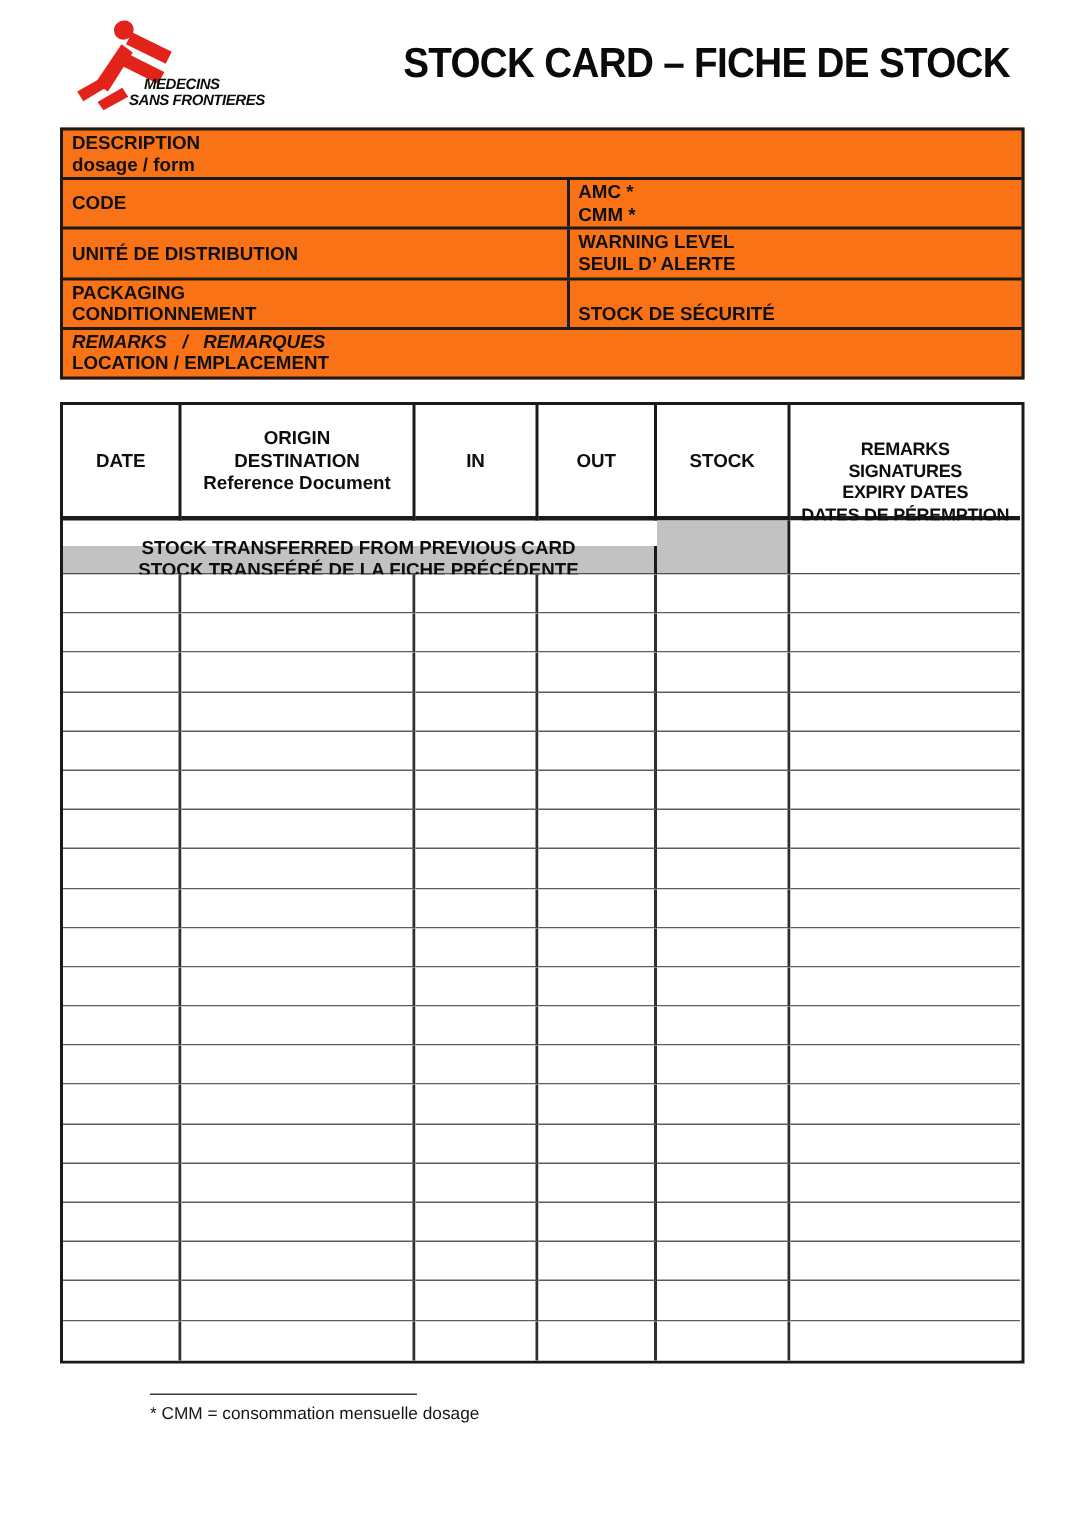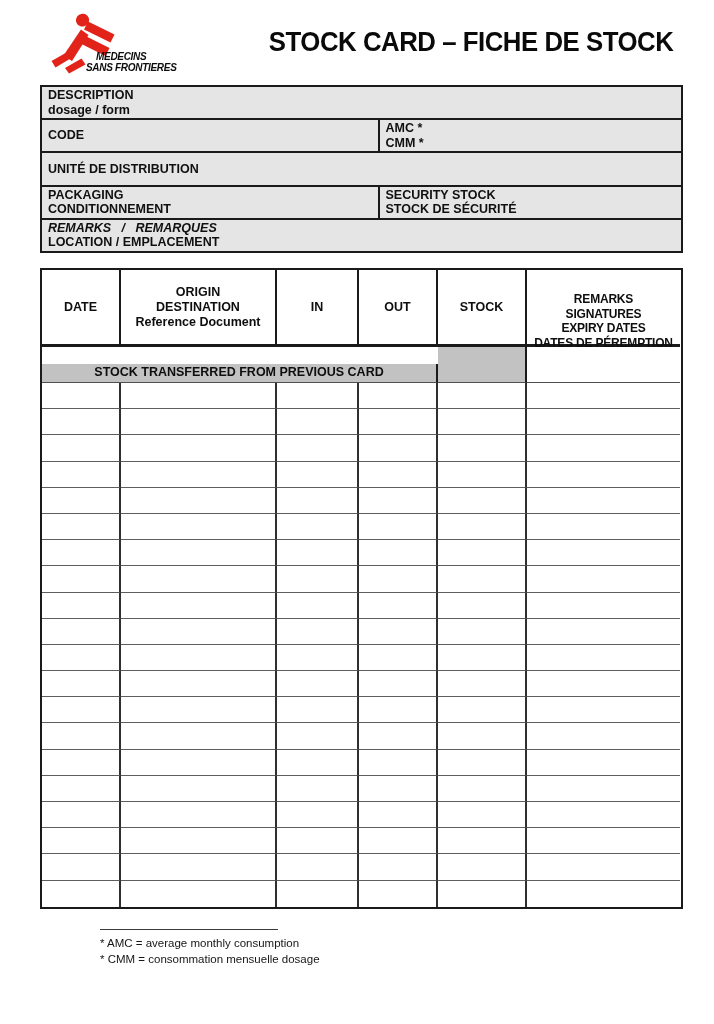--- a/index.html
+++ b/index.html
@@ -27,21 +27,21 @@
     position:absolute; left:252px; top:26px; width:420px;
     text-align:center; white-space:nowrap;
     font-weight:bold; font-size:28px; color:#0a0a0a;
     letter-spacing:-0.5px;
     transform:scaleX(0.92); transform-origin:center;
   }
 
   
   .info {
     position:absolute; left:40px; top:85px; width:643px;
-    border:2.5px solid #1a1a1a; background:#e5e5e5;
+    border:2.5px solid #1a1a1a; background:#f97316;
   }
   .irow { display:flex; border-top:2px solid #1a1a1a; }
   .irow:first-child { border-top:none; }
   .icell {
     display:flex; flex-direction:column; justify-content:center;
     min-height:31.2px; padding:1px 6px;
     font-weight:bold; font-size:12.5px; line-height:14.6px; color:#101010;
   }
   .icell.left  { width:335.5px; flex:none; }
   .icell.right { flex:1; border-left:2px solid #1a1a1a;justify-content:flex-end; }
@@ -122,28 +122,31 @@
       </div>
       <div class="icell right">
         <div>AMC *</div>
         <div>CMM *</div>
       </div>
     </div>
     <div class="irow">
       <div class="icell left">
         <div>UNITÉ DE DISTRIBUTION</div>
       </div>
+      <div class="icell right">
+        <div>WARNING LEVEL</div>
+        <div>SEUIL D’ ALERTE</div>
+      </div>
     </div>
     <div class="irow">
       <div class="icell left">
         <div>PACKAGING</div>
         <div>CONDITIONNEMENT</div>
       </div>
       <div class="icell right">
-        <div>SECURITY STOCK</div>
         <div>STOCK DE SÉCURITÉ</div>
       </div>
     </div>
     <div class="irow">
       <div class="icell full">
         <div class="pre">REMARKS   /   REMARQUES</div>
         <div>LOCATION / EMPLACEMENT</div>
       </div>
     </div>
   </div>
@@ -160,20 +163,21 @@
     <div class="hc c4">STOCK</div>
     <div class="hc c5">
       <div>REMARKS</div>
       <div>SIGNATURES</div>
       <div>EXPIRY DATES</div>
       <div>DATES DE PÉREMPTION</div>
     </div>
 
     <div class="t-merged" style="background: rgb(194, 194, 194);">
       <div>STOCK TRANSFERRED FROM PREVIOUS CARD</div>
+      <div>STOCK TRANSFÉRÉ DE LA FICHE PRÉCÉDENTE</div>
     </div>
     <div class="t-stock" style="background: rgb(194, 194, 194);"></div>
     <div class="t-remarks"></div>
 
   <div class="ec c0"></div>
       <div class="ec c1"></div>
       <div class="ec c2"></div>
       <div class="ec c3"></div>
       <div class="ec c4"></div>
       <div class="ec c5"></div>
@@ -288,17 +292,16 @@
       <div class="ec c0"></div>
       <div class="ec c1"></div>
       <div class="ec c2"></div>
       <div class="ec c3"></div>
       <div class="ec c4"></div>
       <div class="ec c5"></div>
     </div>
 
   <div class="footnotes">
     <div class="fn-rule"></div>
-    <div>* AMC = average monthly consumption</div>
     <div>* CMM = consommation mensuelle dosage</div>
   </div>
 
 </div>
 
 </body></html>

